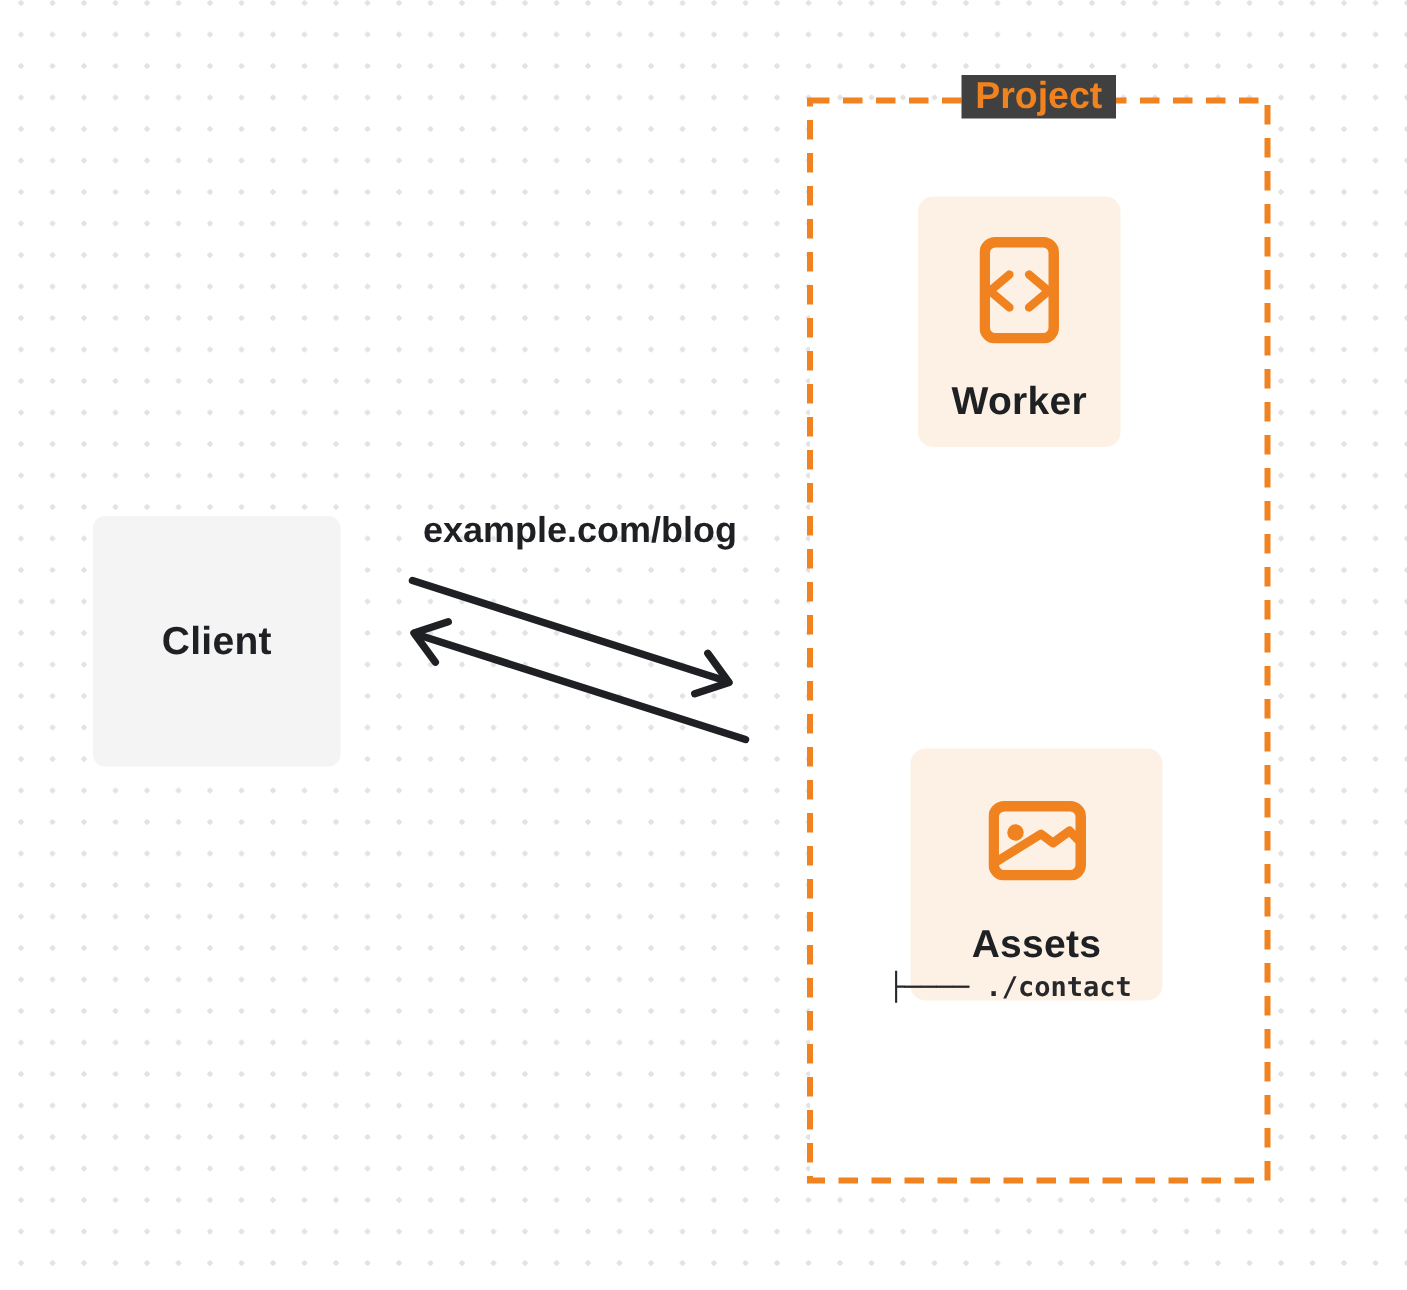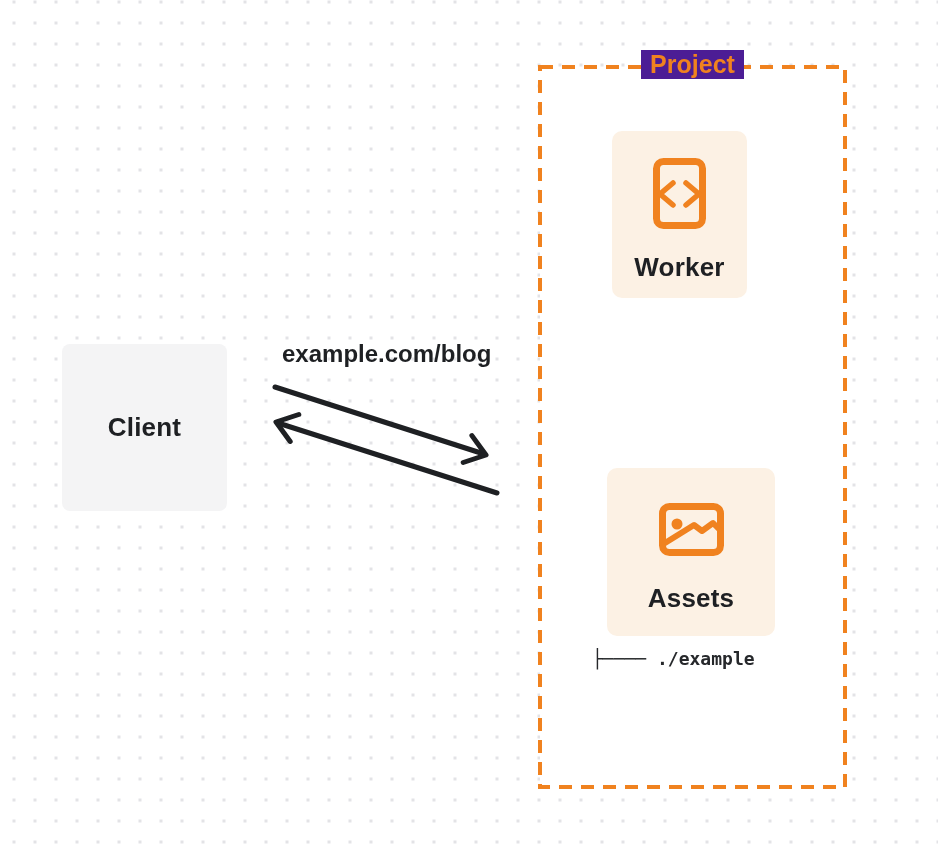--- a/index.html
+++ b/index.html
@@ -29,39 +29,39 @@
 
   .panel {
     position: absolute; z-index: 3;
     display: flex; flex-direction: column; align-items: center;
   }
   .worker-box {
     left: 612px; top: 131px; width: 135px; height: 167px;
     background: #FCF1E4; border-radius: 10px; padding-top: 27px;
   }
   .assets-box {
-    left: 607px; top: 468px; width: 168px; height: 168px;
+    left: 607px; top: 499px; width: 168px; height: 168px;
     background: #FCF1E4; border-radius: 10px; padding-top: 35px;
   }
   .client-box {
     left: 62px; top: 344px; width: 165px; height: 167px;
     background: #F4F4F5; border-radius: 8px; justify-content: center;
   }
   .node-label {
     font-size: 26px; font-weight: 700; color: #1E2023; letter-spacing: 0.2px;
   }
   .worker-box .node-label { margin-top: 23px; }
   .assets-box .node-label { margin-top: 27px; }
 
   .project-label-wrap {
     position: absolute; left: 540px; top: 50px; width: 305px;
     text-align: center; z-index: 4;
   }
   .project-label {
-    display: inline-block; background: #4c1d95;
+    display: inline-block; background: #404040;
     padding: 0 9px;
     font-size: 25px; font-weight: 700; color: #F0821F;
   }
   .url-label {
     position: absolute; left: 282px; top: 340px; z-index: 3;
     font-size: 24px; font-weight: 700; color: #1E2023; text-align: right;
   }
   .tree {
     position: absolute; left: 592px; top: 648px; z-index: 3;
     font-family: "DejaVu Sans Mono", monospace;
@@ -113,14 +113,14 @@
 <div class="panel assets-box">
   <svg width="65" height="53" viewBox="0 0 65 53">
     <rect x="3.5" y="3.5" width="58" height="46" rx="7" fill="none" stroke="#F0821F" stroke-width="7"></rect>
     <circle cx="18" cy="21" r="5.5" fill="#F0821F"></circle>
     <polyline points="6,40 35,22 43,28 54,20 60,26" fill="none" stroke="#F0821F" stroke-width="6" stroke-linecap="round" stroke-linejoin="round"></polyline>
   </svg>
   <div class="node-label">Assets</div>
 </div>
 
 <div class="tree">
-  <div class="tree-line">├──── ./example</div>
+  <div class="tree-line">├──── ./contact</div>
 </div>
 
 </body></html>

